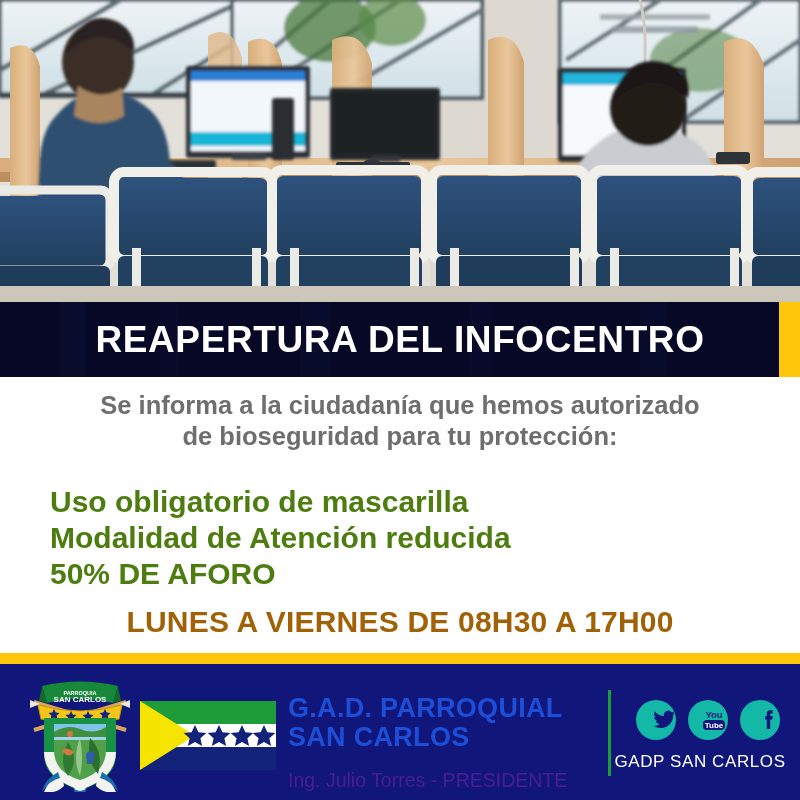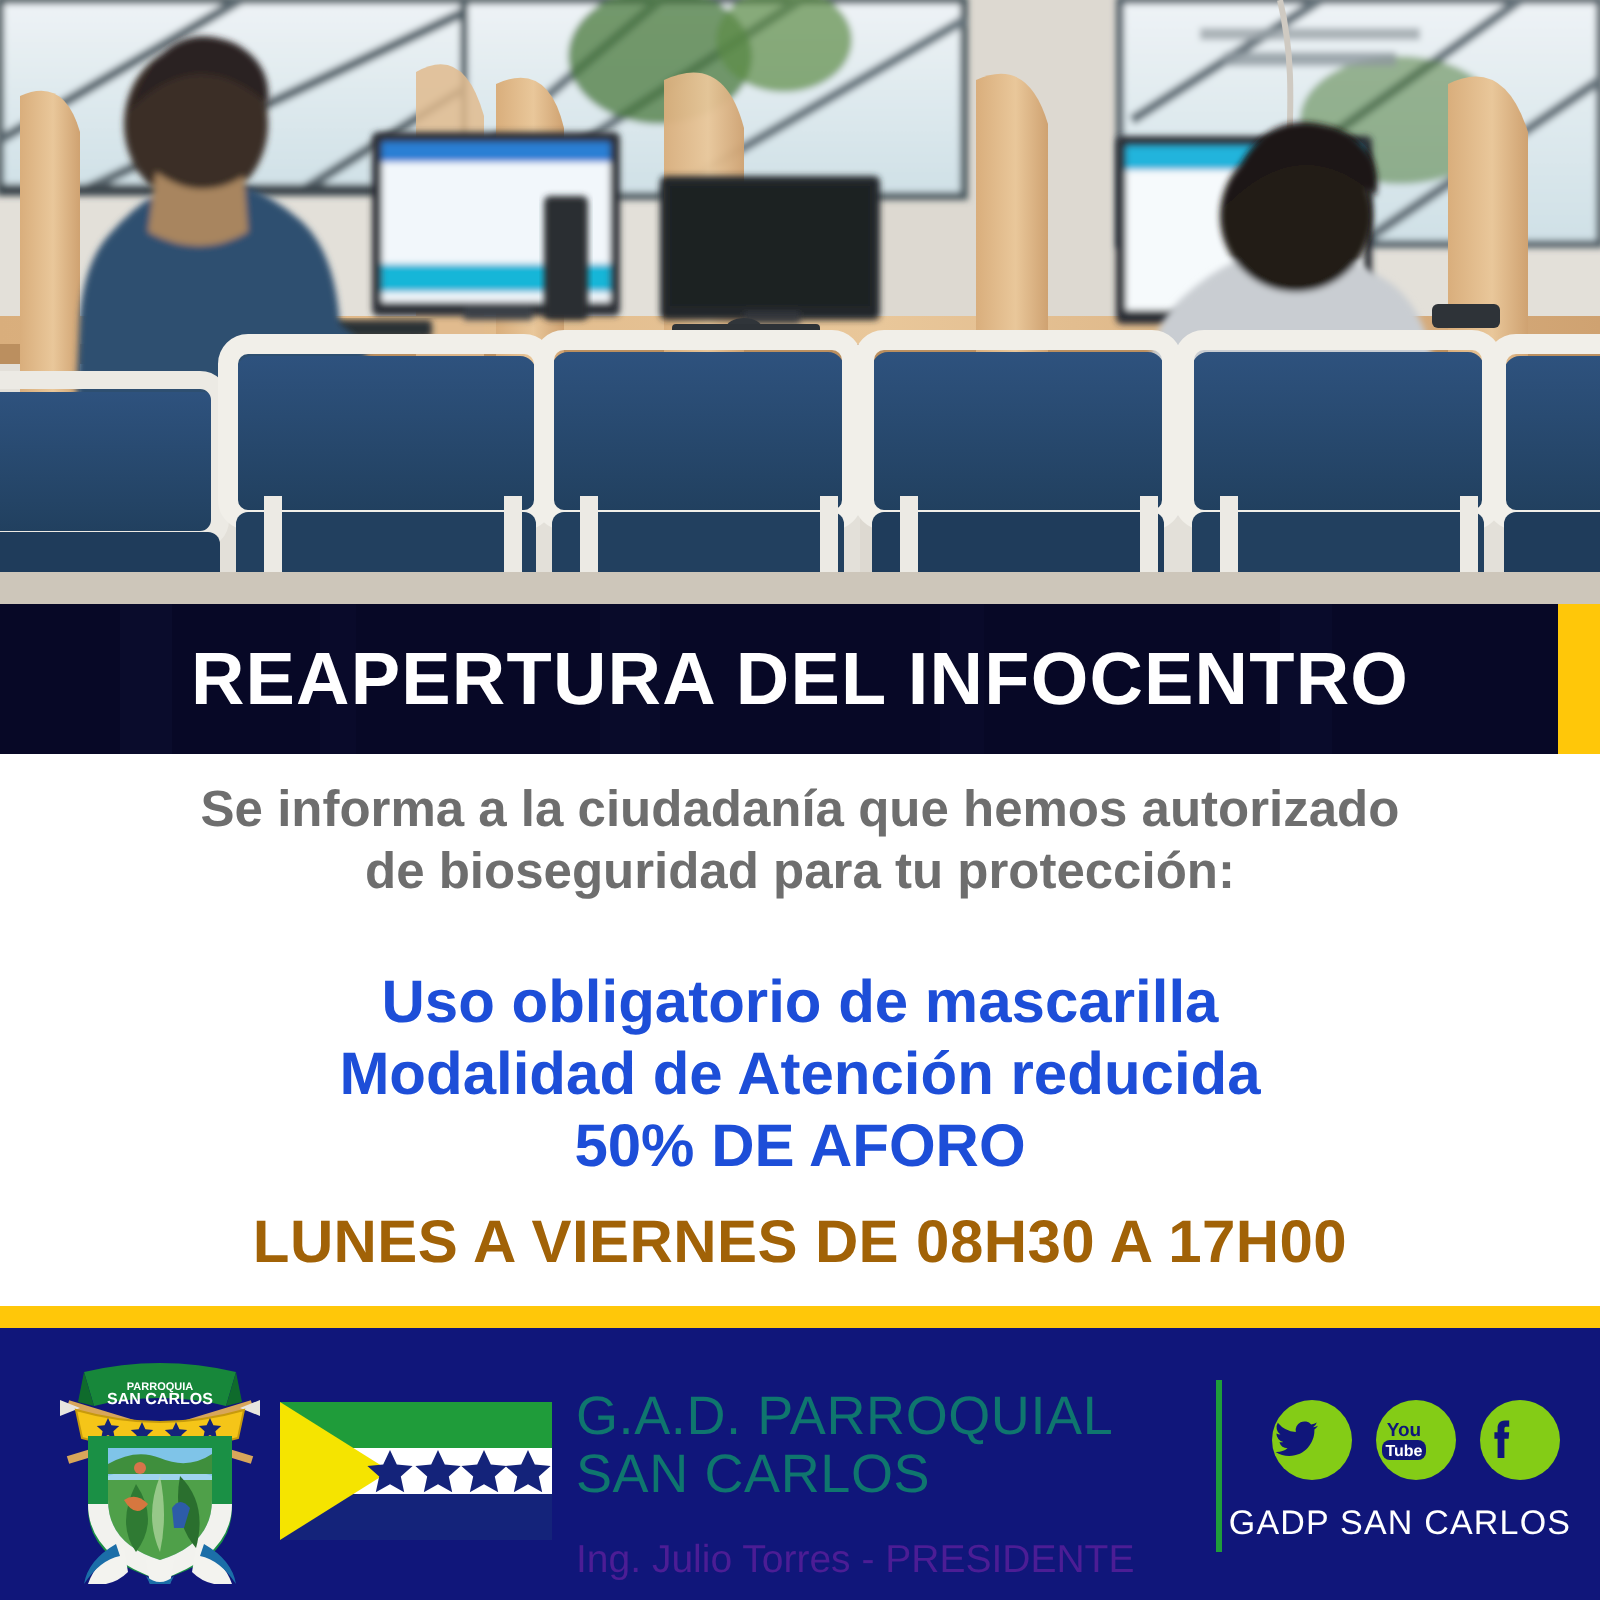--- a/index.html
+++ b/index.html
@@ -22,53 +22,53 @@
   .yellow-tab{position:absolute;left:779px;top:302px;width:21px;height:75px;background:#FFC709;}
 
   
   .body-area{position:absolute;left:0;top:377px;width:800px;height:276px;background:#ffffff;}
 
   .para{position:absolute;left:50px;top:390px;width:700px;text-align:center;
     color:#6e6e6e;font-size:25.5px;line-height:31px;font-weight:bold;
     font-family:"Liberation Sans",sans-serif;}
   .para div{white-space:nowrap;}
 
-  .bold-block{position:absolute;left:50px;top:484px;width:700px;text-align:center;
-    color:#1d4ed8;font-size:30px;line-height:36px;font-weight:bold;
+  .bold-block{position:absolute;left:50px;top:484px;width:700px;text-align:left;
+    color:#4d7c0f;font-size:30px;line-height:36px;font-weight:bold;
     font-family:"Liberation Sans",sans-serif;}
   .bold-block div{white-space:nowrap;}
 
   .schedule{position:absolute;left:50px;top:605px;width:700px;text-align:center;
     color:#a16207;font-size:30px;font-weight:bold;letter-spacing:.2px;
     font-family:"Liberation Sans",sans-serif;white-space:nowrap;}
 
   
   .yellow-div{position:absolute;left:0;top:653px;width:800px;height:11px;background:#FFC709;}
 
   
   .footer{position:absolute;left:0;top:664px;width:800px;height:136px;background:#10167A;}
 
   .crest{position:absolute;left:28px;top:672px;width:104px;height:120px;}
   .crest svg{display:block;width:104px;height:120px;}
 
   .flag{position:absolute;left:137px;top:698px;width:142px;height:75px;}
   .flag svg{display:block;width:142px;height:75px;}
 
   .org{position:absolute;left:288px;top:694px;width:320px;}
-  .org .l1,.org .l2{color:#0f766e;font-weight:normal;font-size:27px;line-height:29px;
+  .org .l1,.org .l2{color:#1d4ed8;font-weight:bold;font-size:27px;line-height:29px;
     letter-spacing:.3px;font-family:"Liberation Sans",sans-serif;white-space:nowrap;}
   .org .l3{color:#4c1d95;font-weight:normal;font-size:19.5px;line-height:24px;margin-top:16px;
     font-family:"Liberation Sans",sans-serif;white-space:nowrap;}
 
   .divider-green{position:absolute;left:608px;top:690px;width:3px;height:86px;background:#1f9c3a;}
 
   .social{position:absolute;left:630px;top:700px;width:156px;display:flex;
     justify-content:center;align-items:center;gap:12px;}
-  .sbtn{width:40px;height:40px;border-radius:50%;background:#84cc16;
-    display:flex;align-items:center;justify-content:flex-start;}
+  .sbtn{width:40px;height:40px;border-radius:50%;background:#14b8a6;
+    display:flex;align-items:center;justify-content:flex-end;}
   .sbtn svg{display:block;}
   .social-label{position:absolute;left:600px;top:752px;width:200px;text-align:center;
     color:#ffffff;font-size:17px;letter-spacing:.6px;
     font-family:"Liberation Sans",sans-serif;white-space:nowrap;}
 </style>
 </head>
 <body>
 
 <div class="poster">
 

